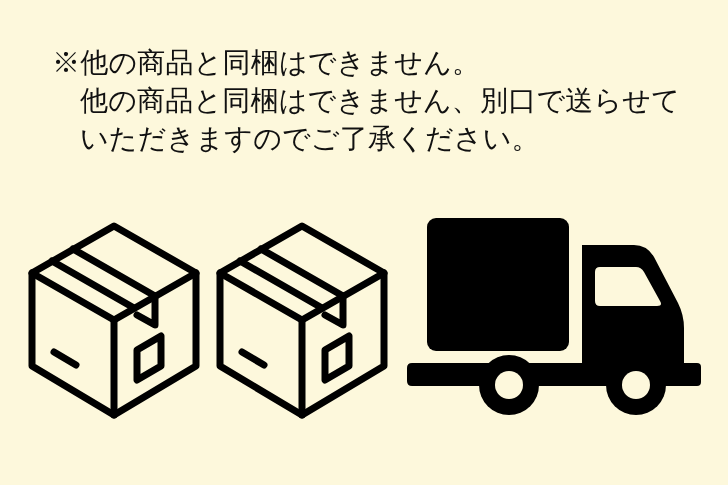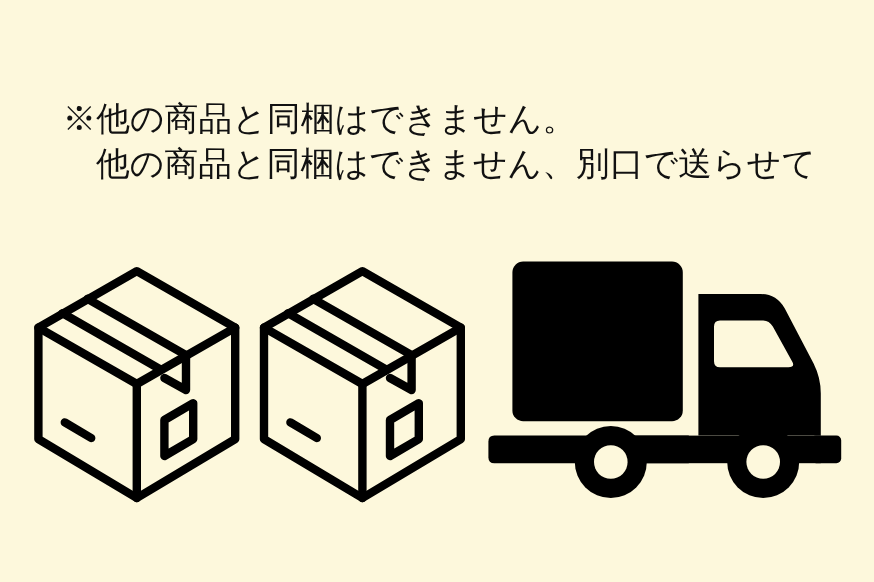--- a/index.html
+++ b/index.html
@@ -25,21 +25,20 @@
     position: absolute;
     left: 52px;
     top: 44px;
     width: 660px;
     color: #111111;
     font-size: 28px;
     line-height: 38px;
     letter-spacing: 0.2px;
     font-weight: 400;
     white-space: nowrap;
-    margin-top: 37px;
   }
   #notice-text .line {
     display: block;
     height: 38px;
   }
   #notice-text .line.indented {
     padding-left: 28px;
   }
   
   #icon-row {
@@ -59,20 +58,21 @@
   svg { display: block; }
 </style>
 </head>
 <body>
 
 <div id="notice-banner">
 
   <div id="notice-text">
     <span class="line">※他の商品と同梱はできません。</span>
     <span class="line indented">他の商品と同梱はできません、別口で送らせて</span>
+    <span class="line indented">いただきますのでご了承ください。</span>
   </div>
 
   <div id="icon-row">
 
     <div class="icon-slot" id="box-icon-1">
       <svg width="180" height="225" viewBox="0 0 180 225" aria-hidden="true">
         <g fill="none" stroke="#000000" stroke-width="7" stroke-linecap="round" stroke-linejoin="round">
 
           <path d="M 90 21 L 172 68 L 172 161 L 90 210 L 8 161 L 8 68 Z"></path>
 

